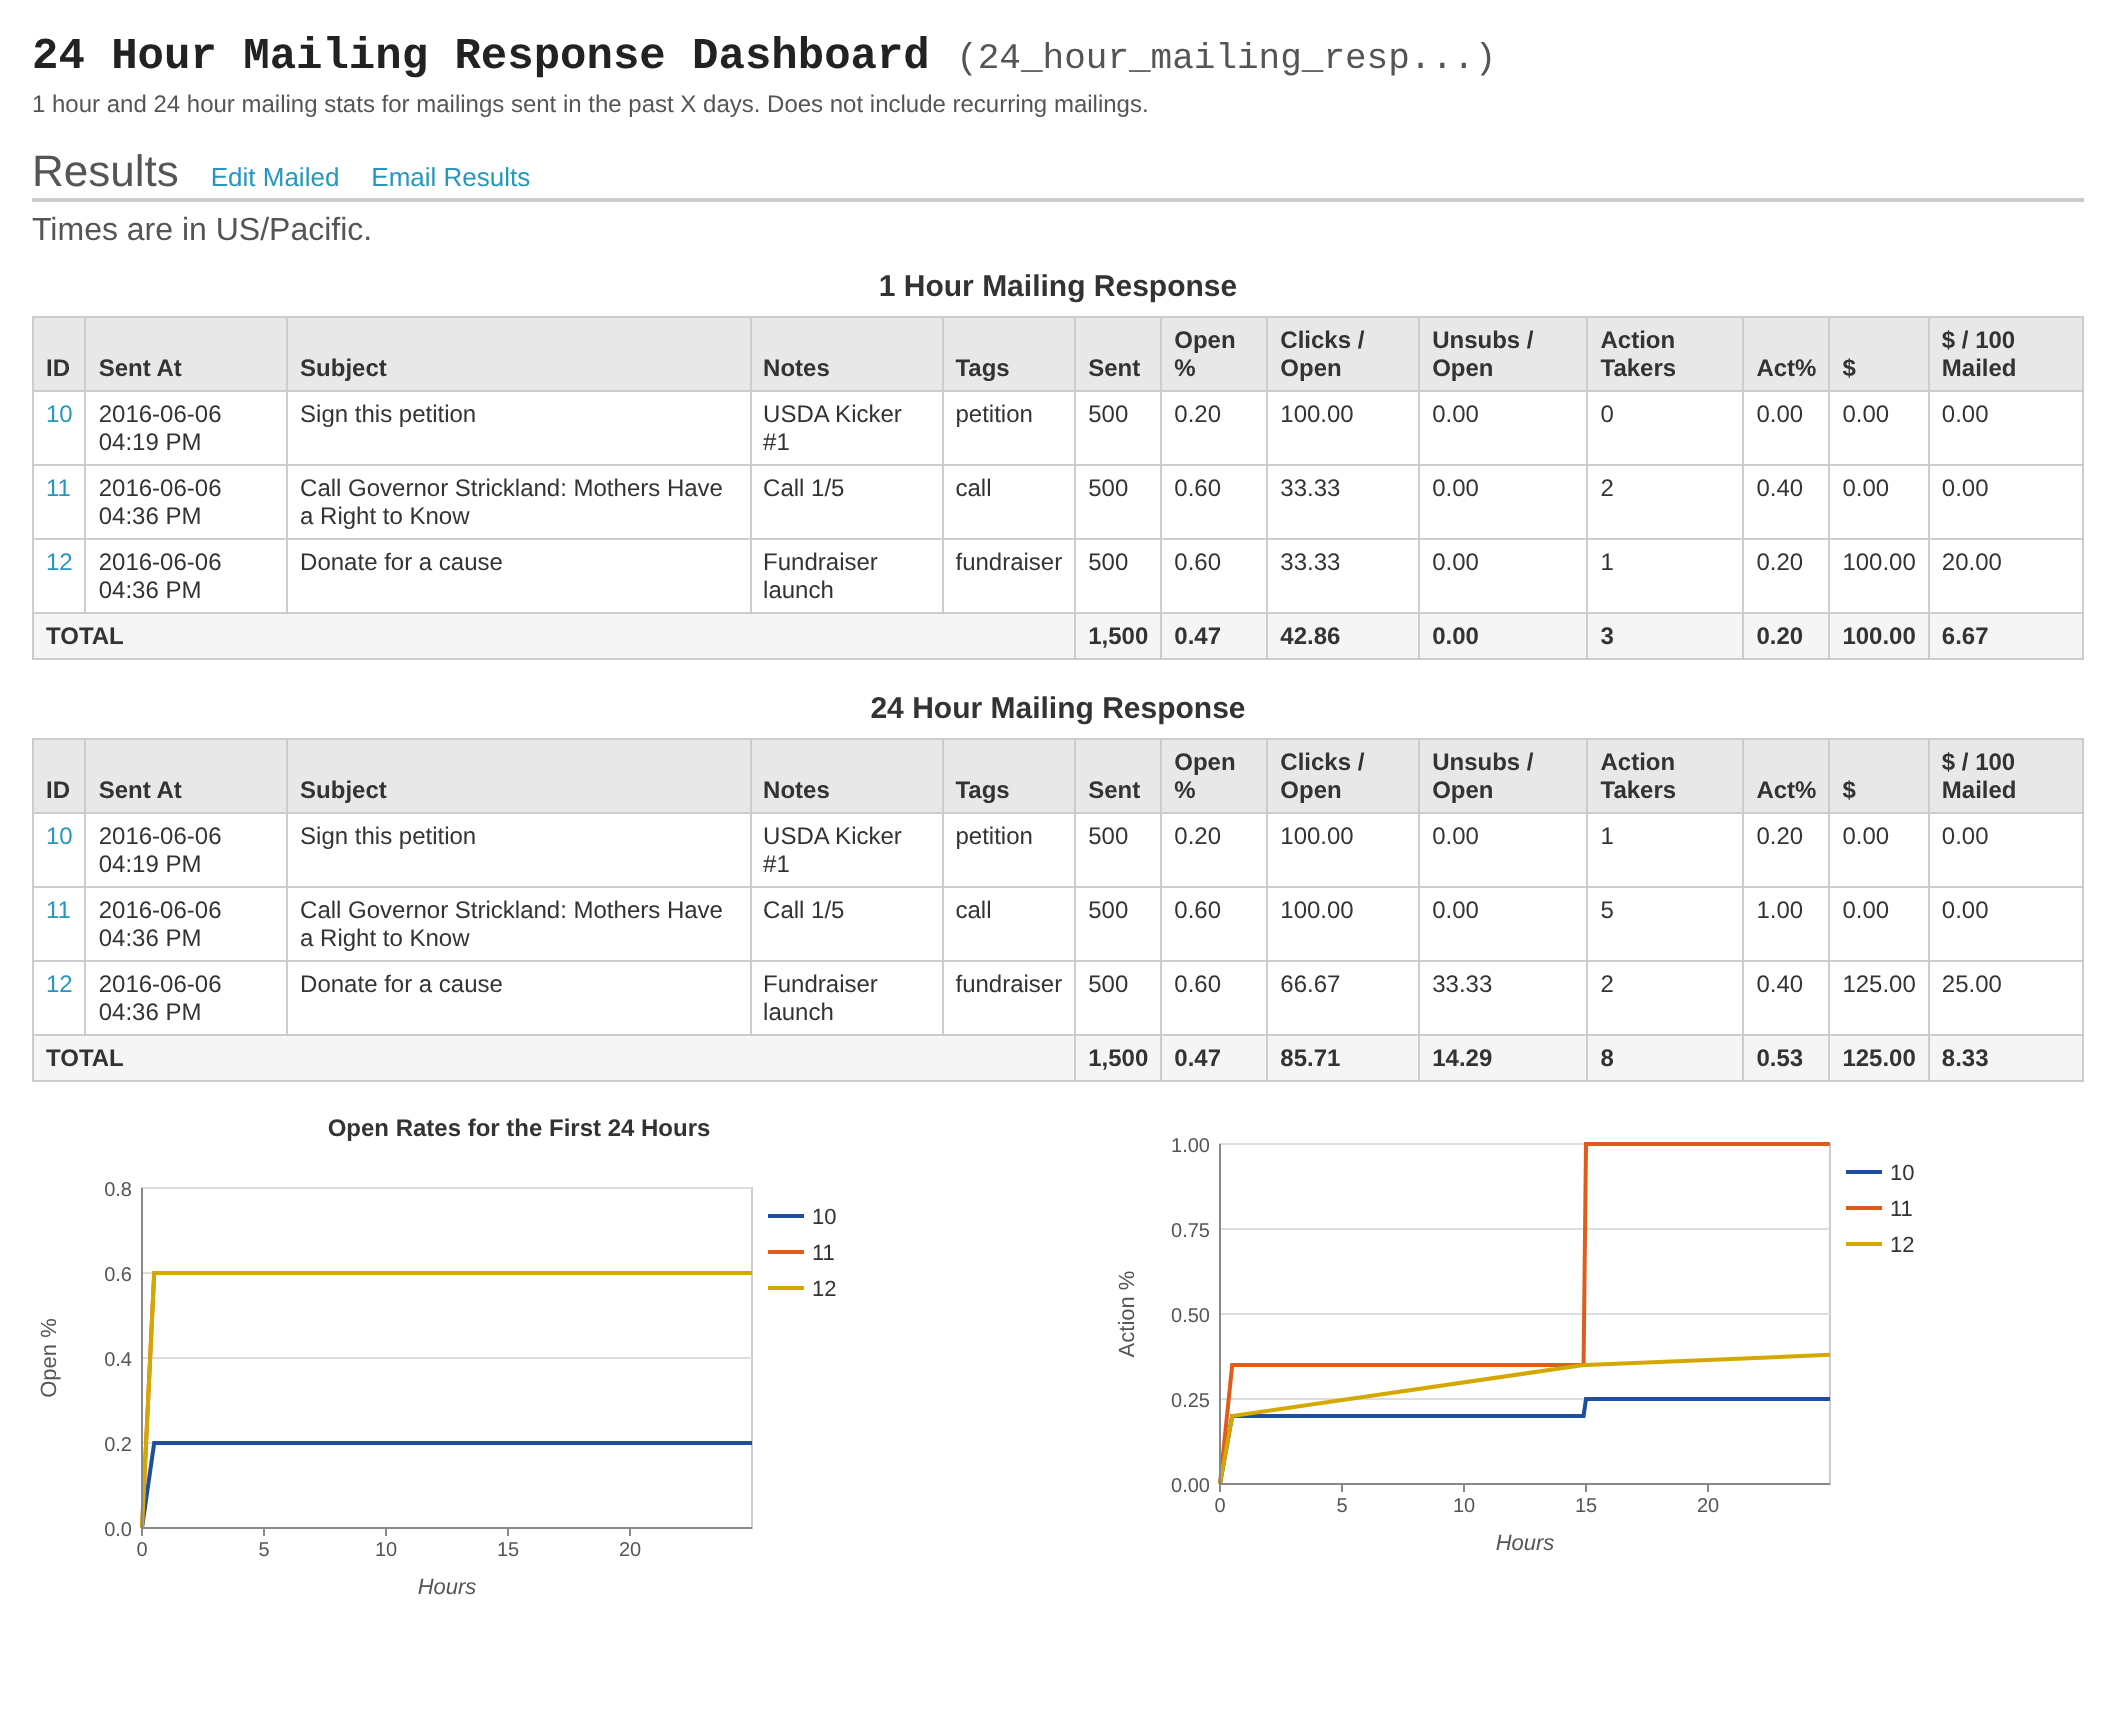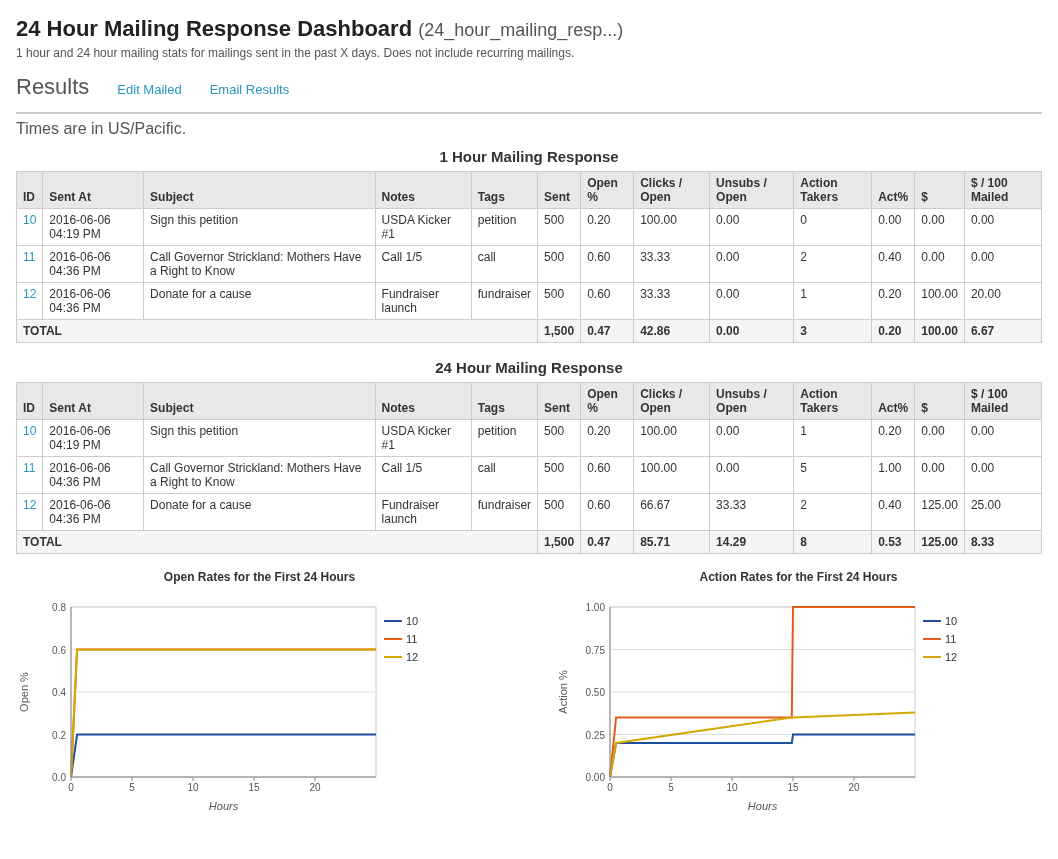--- a/index.html
+++ b/index.html
@@ -1,21 +1,21 @@
 <!DOCTYPE html>
 <html><head>
   <meta charset="utf-8">
   <style>
     * { box-sizing: border-box; margin: 0; padding: 0; }
     body { font-family: Arial, sans-serif; font-size: 13px; color: #333; background: #fff; padding: 16px; }
     
-    h1 { font-size: 22px; font-weight: bold; color: #222; margin-bottom: 4px; }
+    h1 { font-size: 22px; font-weight: bold; color: #222; margin-bottom: 4px; font-family: Liberation Mono, monospace; }
     .subtitle { font-size: 12px; color: #555; margin-bottom: 14px; }
     
-    .results-header { display: flex; align-items: baseline; gap: 28px; border-bottom: 2px solid #ccc; padding-bottom: 12px; margin-bottom: 6px; }
+    .results-header { display: flex; align-items: baseline; gap: 16px; border-bottom: 2px solid #ccc; padding-bottom: 0; margin-bottom: 6px; }
     .results-title { font-size: 22px; color: #555; font-weight: normal; }
     .link-btn { color: #2596be; text-decoration: none; font-size: 13px; cursor: pointer; }
     
     .note { font-size: 16px; color: #555; margin-bottom: 10px; }
     
     .section-title { font-size: 15px; font-weight: bold; margin-bottom: 6px; margin-top: 10px; text-align: center; }
     
     table { border-collapse: collapse; width: 100%; margin-bottom: 16px; font-size: 12px; }
     th { background: #e8e8e8; border: 1px solid #ccc; padding: 4px 6px; text-align: left; font-weight: bold; vertical-align: bottom; }
     td { border: 1px solid #ccc; padding: 4px 6px; vertical-align: top; }
@@ -238,21 +238,20 @@
         <line x1="368" x2="386" y1="47" y2="47" stroke="#e05c1a" stroke-width="2"></line>
         <text x="390" y="51" font-size="11" fill="#333">11</text>
         <line x1="368" x2="386" y1="65" y2="65" stroke="#d4a800" stroke-width="2"></line>
         <text x="390" y="69" font-size="11" fill="#333">12</text>
         <line x1="55" x2="360" y1="185" y2="185" stroke="#888"></line>
         <line x1="55" x2="55" y1="15" y2="185" stroke="#888"></line>
       </svg>
   </div>
 
   <div class="chart-wrapper">
-    <div class="chart-title">Action Rates for the First 24 Hours</div>
     <svg id="chart2-svg" width="430" height="220">
         <rect x="55" y="15" width="305" height="170" fill="#fff" stroke="#ccc"></rect>
         <line x1="55" x2="360" y1="185" y2="185" stroke="#ddd" stroke-width="1"></line>
         <text x="50" y="189" text-anchor="end" font-size="10" fill="#555">0.00</text>
         <line x1="55" x2="360" y1="142.5" y2="142.5" stroke="#ddd" stroke-width="1"></line>
         <text x="50" y="146.5" text-anchor="end" font-size="10" fill="#555">0.25</text>
         <line x1="55" x2="360" y1="100" y2="100" stroke="#ddd" stroke-width="1"></line>
         <text x="50" y="104" text-anchor="end" font-size="10" fill="#555">0.50</text>
         <line x1="55" x2="360" y1="57.5" y2="57.5" stroke="#ddd" stroke-width="1"></line>
         <text x="50" y="61.5" text-anchor="end" font-size="10" fill="#555">0.75</text>

